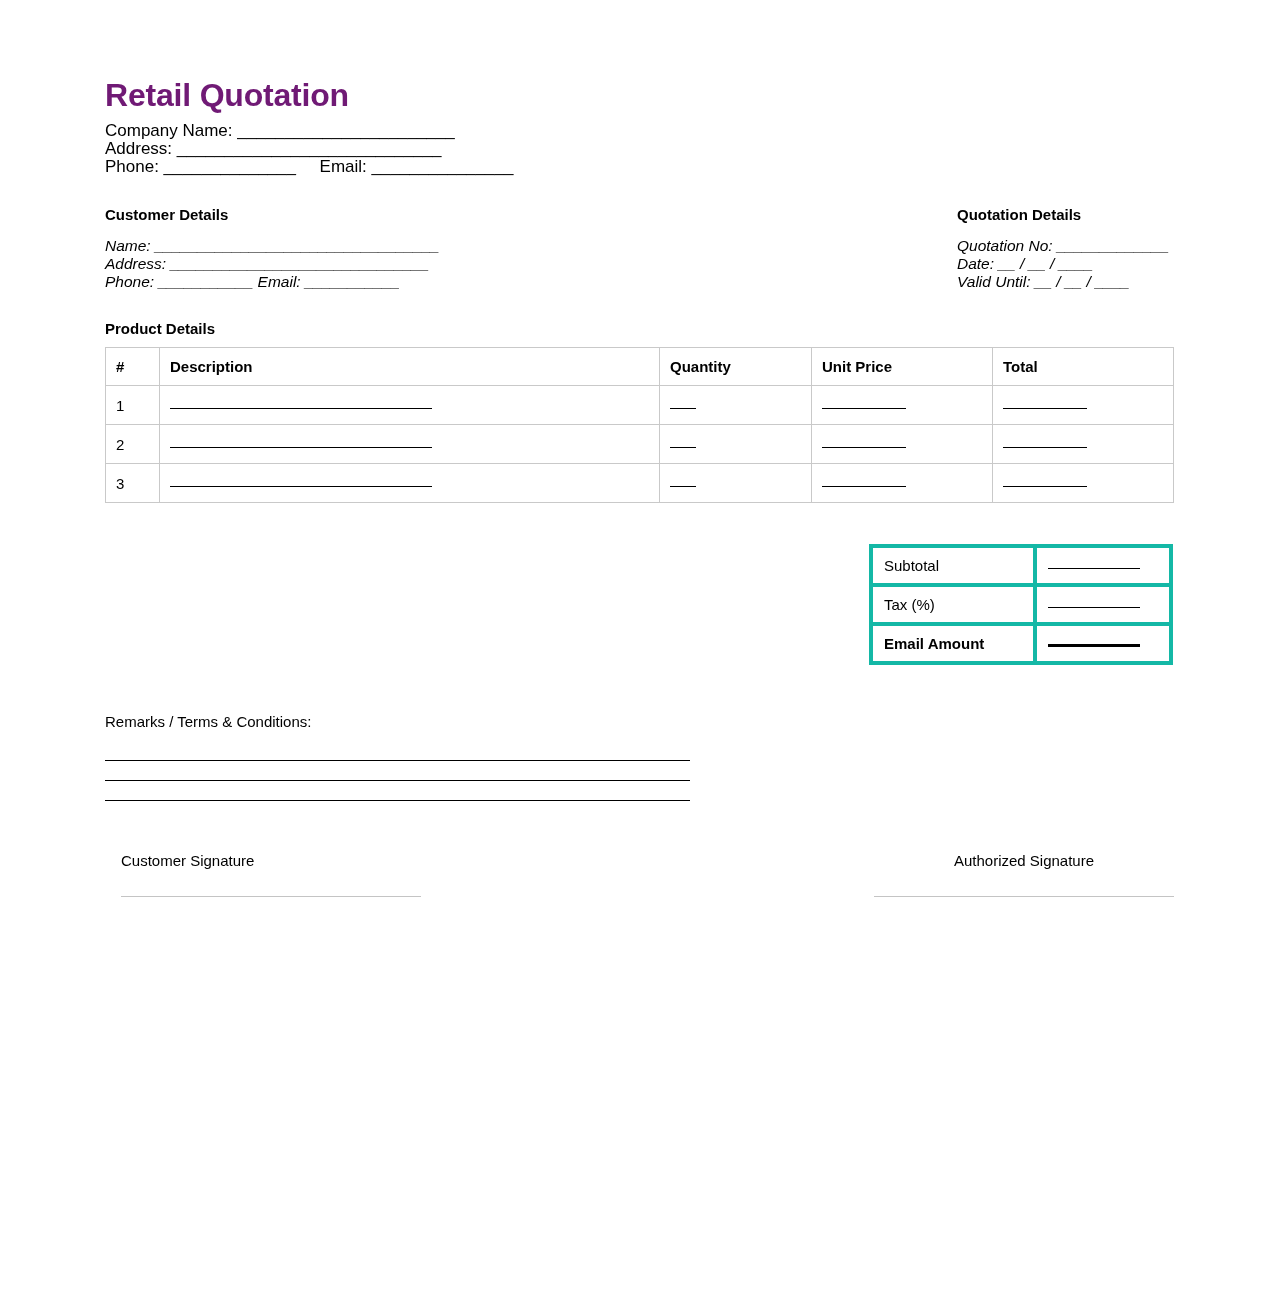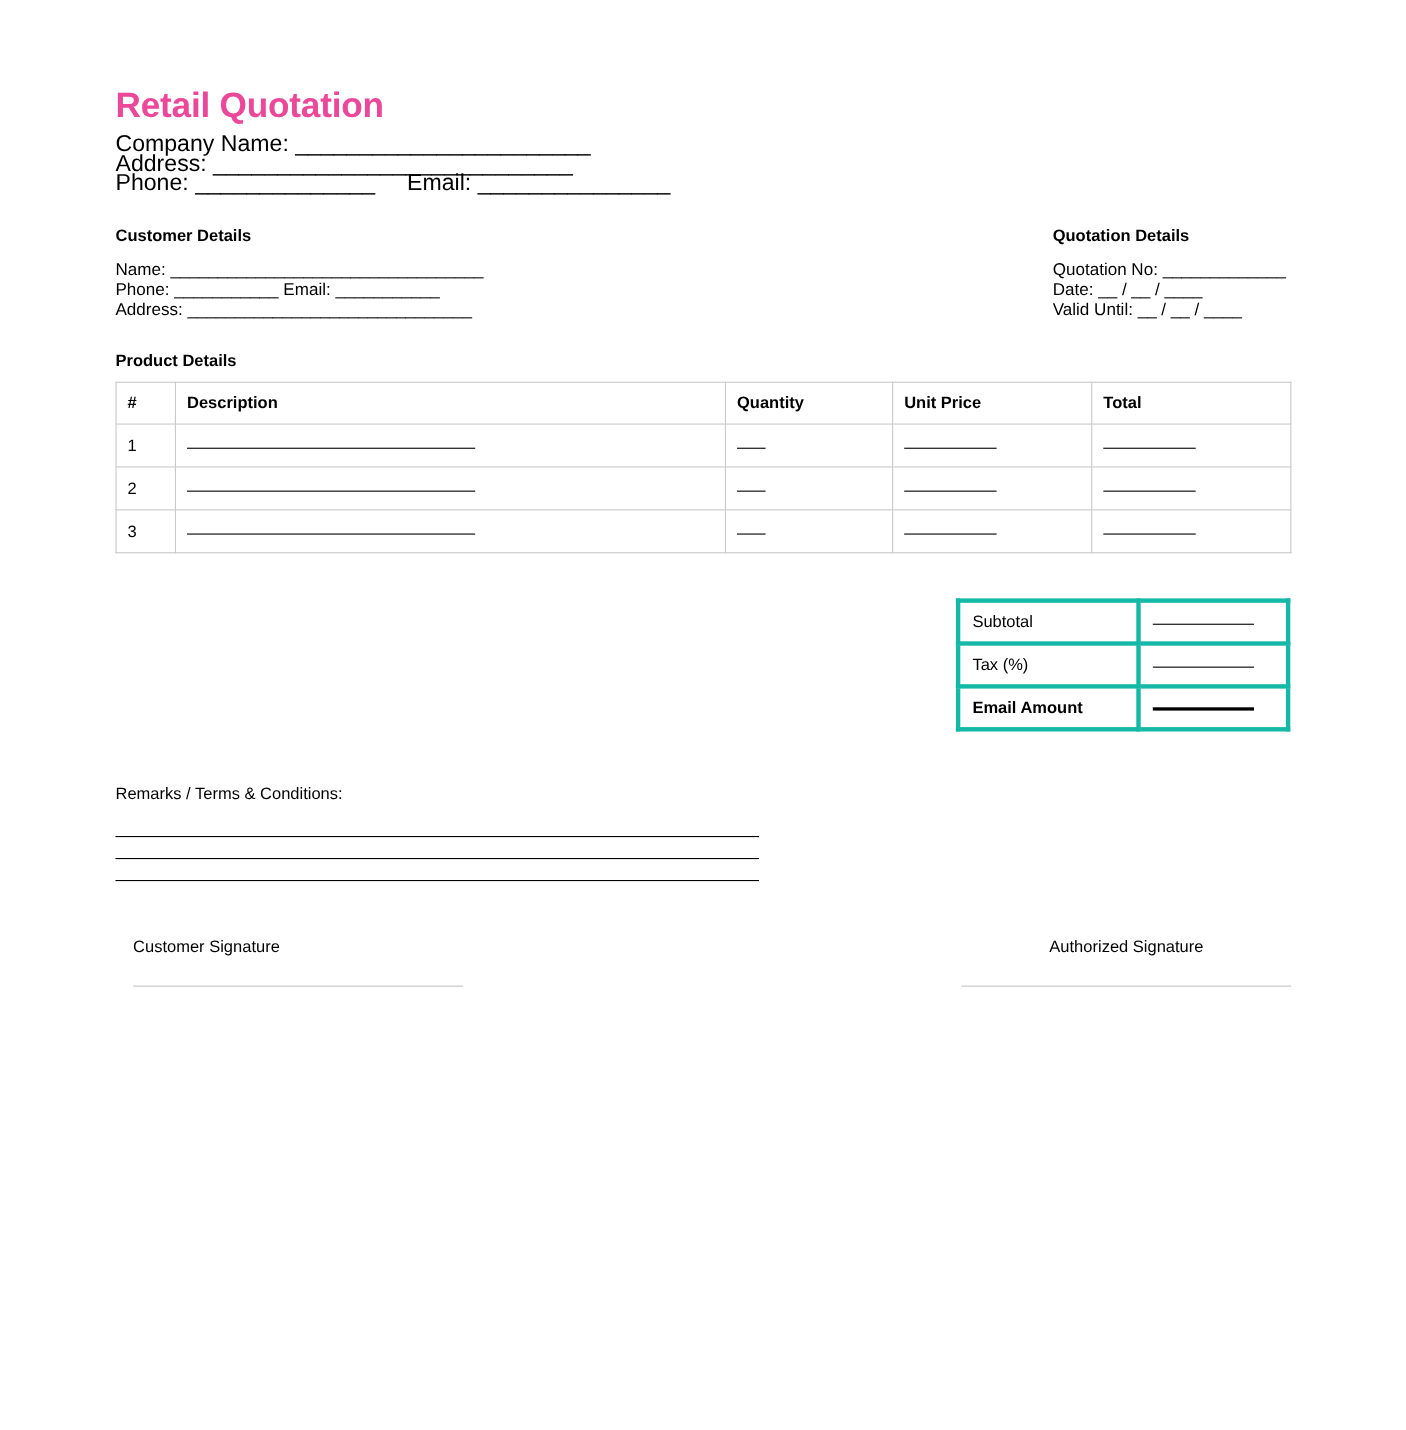--- a/index.html
+++ b/index.html
@@ -26,27 +26,27 @@
   }
 
   
   .doc-title {
     font-size: 32px;
     font-weight: bold;
     letter-spacing: -0.2px;
     margin: 0;
     padding-top: 78px;
     line-height: 1.1;
-    color: #ec4899;
+    color: #701a75;
   }
 
   
   .company-block {
     margin-top: 9px;
-    font-size: 21px;
+    font-size: 17px;
     line-height: 18px;
   }
   .company-block .line { white-space: pre; }
 
   
   .details-row {
     position: relative;
     margin-top: 30px;
     min-height: 80px;
   }
@@ -55,20 +55,21 @@
 
   .section-head {
     font-size: 15px;
     font-weight: bold;
     margin: 0 0 13px 0;
     line-height: 1.2;
   }
   .detail-lines {
     font-size: 15.5px;
     line-height: 18px;
+    font-style: italic;
   }
   .detail-lines .line { white-space: pre; }
 
   
   .product-head {
     font-size: 15px;
     font-weight: bold;
     margin: 34px 0 10px 0;
   }
 
@@ -181,22 +182,22 @@
     <div class="line">Address: ____________________________</div>
     <div class="line">Phone: ______________     Email: _______________</div>
   </div>
 
   <div class="details-row">
 
     <div class="col-left">
       <div class="section-head">Customer Details</div>
       <div class="detail-lines">
         <div class="line">Name: _________________________________</div>
+        <div class="line">Address: ______________________________</div>
         <div class="line">Phone: ___________ Email: ___________</div>
-        <div class="line">Address: ______________________________</div>
       </div>
     </div>
 
     <div class="col-right">
       <div class="section-head">Quotation Details</div>
       <div class="detail-lines">
         <div class="line">Quotation No: _____________</div>
         <div class="line">Date: __ / __ / ____</div>
         <div class="line">Valid Until: __ / __ / ____</div>
       </div>

